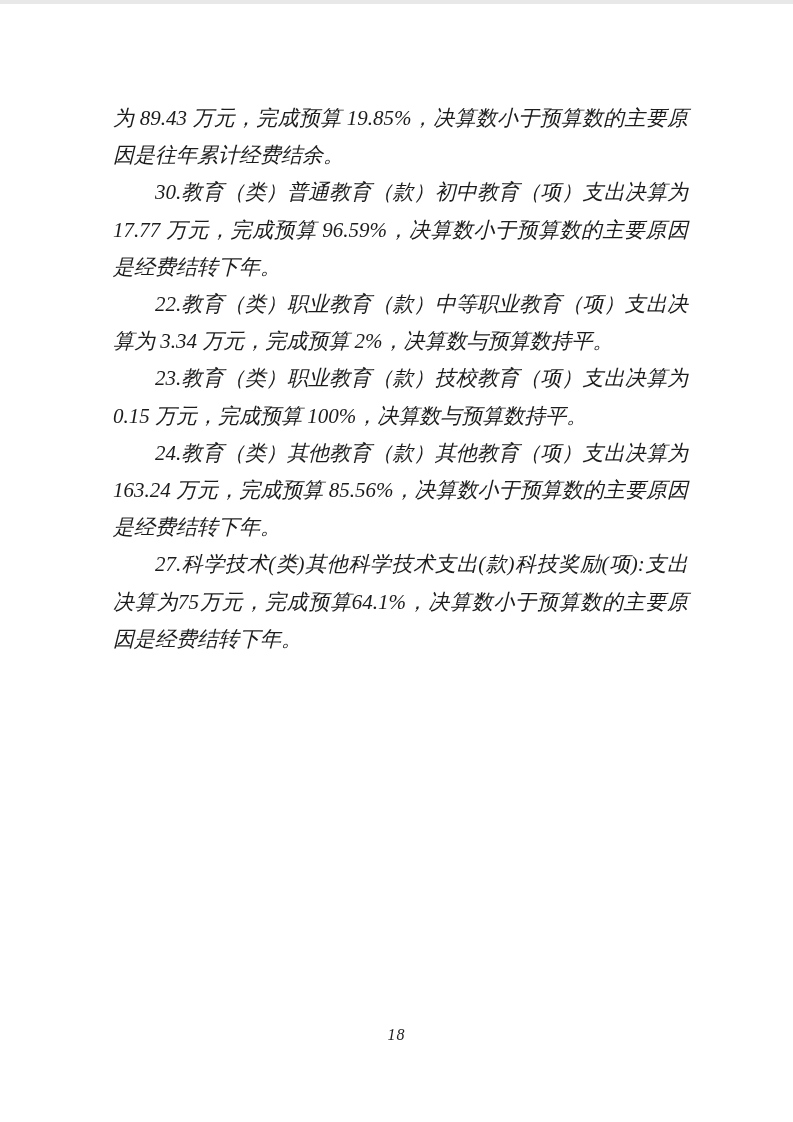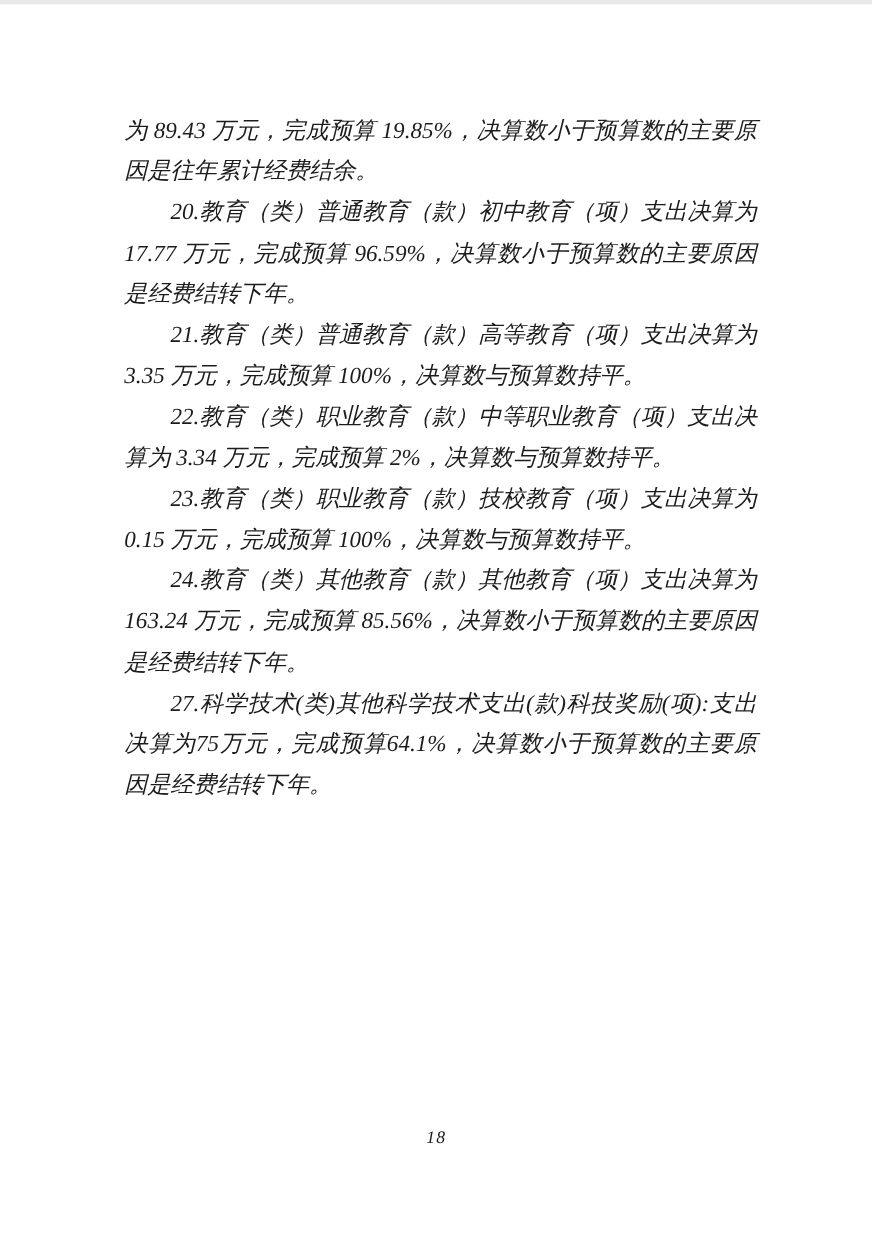--- a/index.html
+++ b/index.html
@@ -46,21 +46,20 @@
     letter-spacing: 1px;
     font-family: "Liberation Serif", "DejaVu Serif", serif;
   }
 </style>
 </head>
 <body>
 
 <div class="page">
   <div class="text-block">
     <p class="para">为 89.43 万元，完成预算 19.85%，决算数小于预算数的主要原因是往年累计经费结余。</p>
-    <p class="para indent">20.教育（类）普通教育（款）初中教育（项）支出决算为 17.77 万元，完成预算 96.59%，决算数小于预算数的主要原因是经费结转下年。</p>
-    <p class="para indent">21.教育（类）普通教育（款）高等教育（项）支出决算为 3.35 万元，完成预算 100%，决算数与预算数持平。</p>
+    <p class="para indent">30.教育（类）普通教育（款）初中教育（项）支出决算为 17.77 万元，完成预算 96.59%，决算数小于预算数的主要原因是经费结转下年。</p>
     <p class="para indent">22.教育（类）职业教育（款）中等职业教育（项）支出决算为 3.34 万元，完成预算 2%，决算数与预算数持平。</p>
     <p class="para indent">23.教育（类）职业教育（款）技校教育（项）支出决算为 0.15 万元，完成预算 100%，决算数与预算数持平。</p>
     <p class="para indent">24.教育（类）其他教育（款）其他教育（项）支出决算为 163.24 万元，完成预算 85.56%，决算数小于预算数的主要原因是经费结转下年。</p>
     <p class="para indent">27.科学技术(类)其他科学技术支出(款)科技奖励(项):支出决算为75万元，完成预算64.1%，决算数小于预算数的主要原因是经费结转下年。</p>
   </div>
   <div class="page-number">18</div>
 </div>
 
 </body></html>

